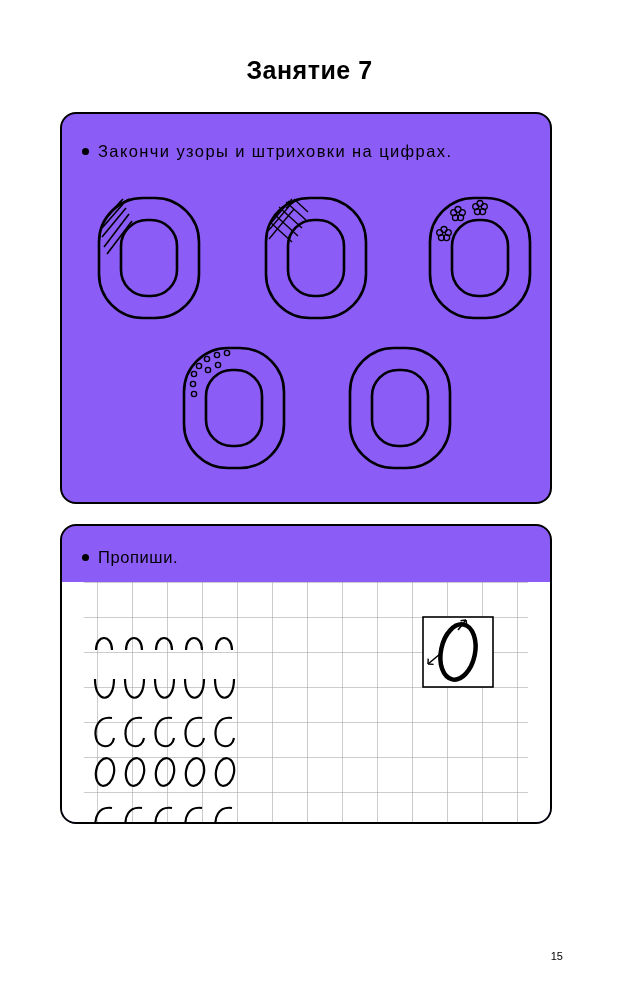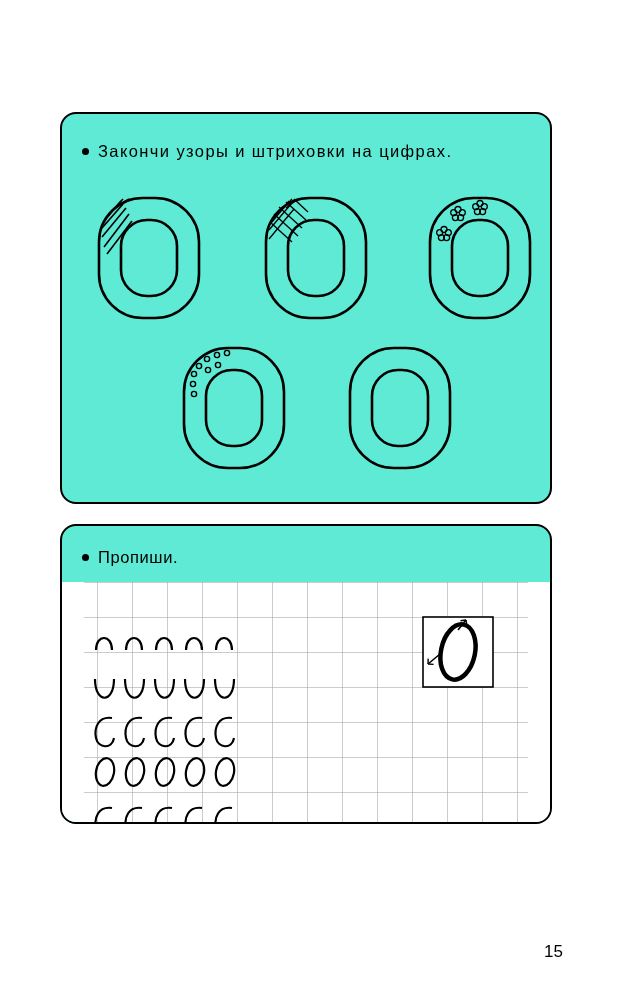--- a/index.html
+++ b/index.html
@@ -30,21 +30,21 @@
     font-size: 25px;
     font-weight: bold;
     letter-spacing: 0.5px;
   }
 
   
   .panel {
     position: absolute;
     border: 2px solid #000;
     border-radius: 16px;
-    background: #5eead4;
+    background: #8b5cf6;
     box-sizing: border-box;
   }
   #panel-patterns {
     left: 60px;
     top: 112px;
     width: 492px;
     height: 392px;
   }
   #panel-writing {
     left: 60px;
@@ -85,28 +85,29 @@
     width: 488px;
     height: 342px;
     overflow: hidden;
   }
   #grid-svg { display: block; }
 
   .page-number {
     position: absolute;
     right: 56px;
     bottom: 38px;
-    font-size: 17px;
+    font-size: 11px;
   }
 </style>
 </head>
 <body>
 
 <div class="page">
 
+  <div class="page-title">Занятие 7</div>
 
   <div class="panel" id="panel-patterns">
 
     <div class="task-line" id="task-line-1">
       <span class="bullet"></span>
       <span>Закончи узоры и штриховки на цифрах.</span>
     </div>
 
     <svg class="zero" style="left:31px; top:78px;" width="112" height="132" viewBox="0 0 112 132">
       <rect x="6" y="6" width="100" height="120" rx="44" ry="44" fill="none" stroke="#000" stroke-width="2.6"></rect>

